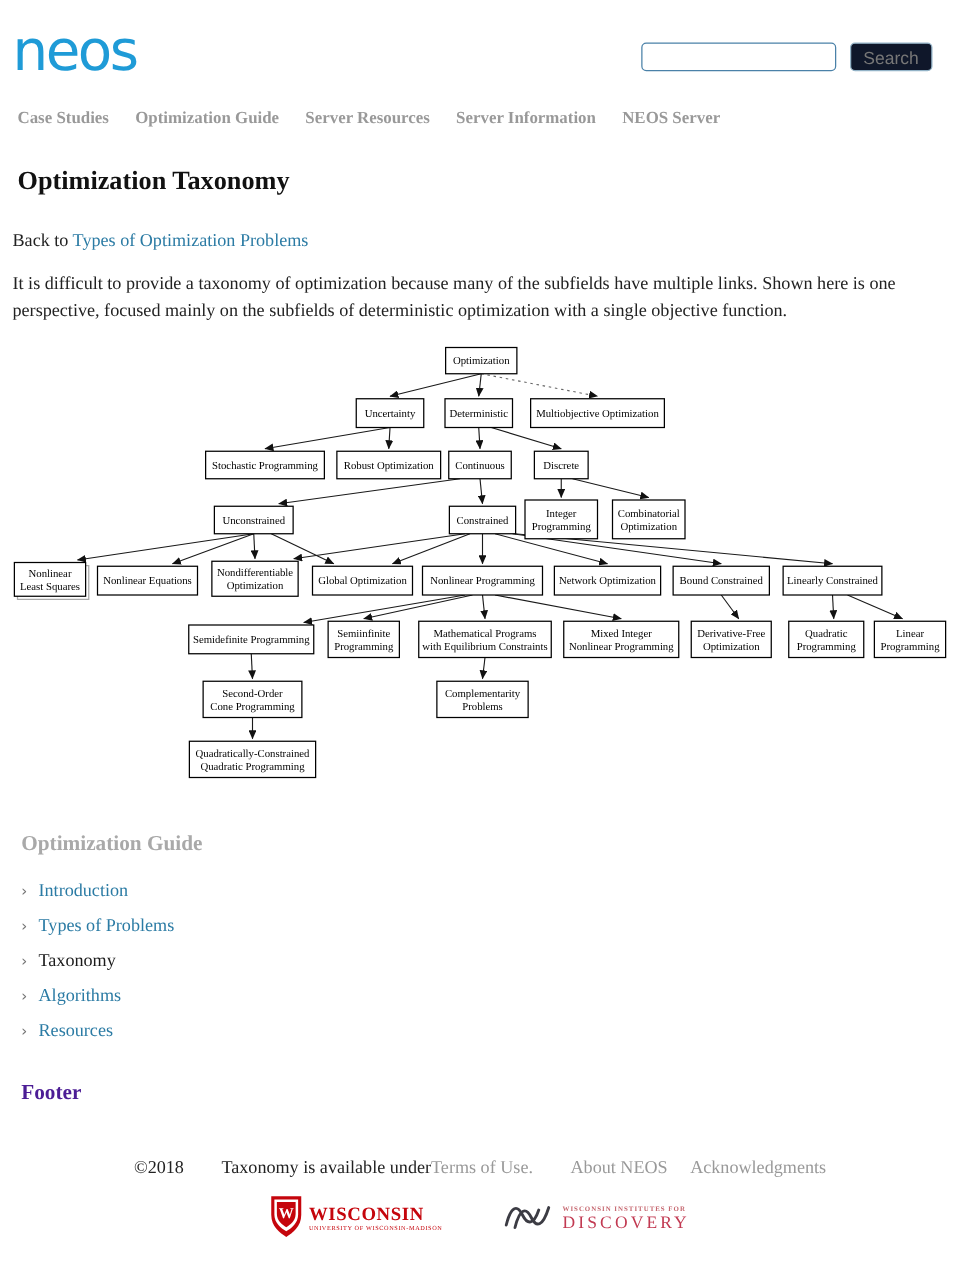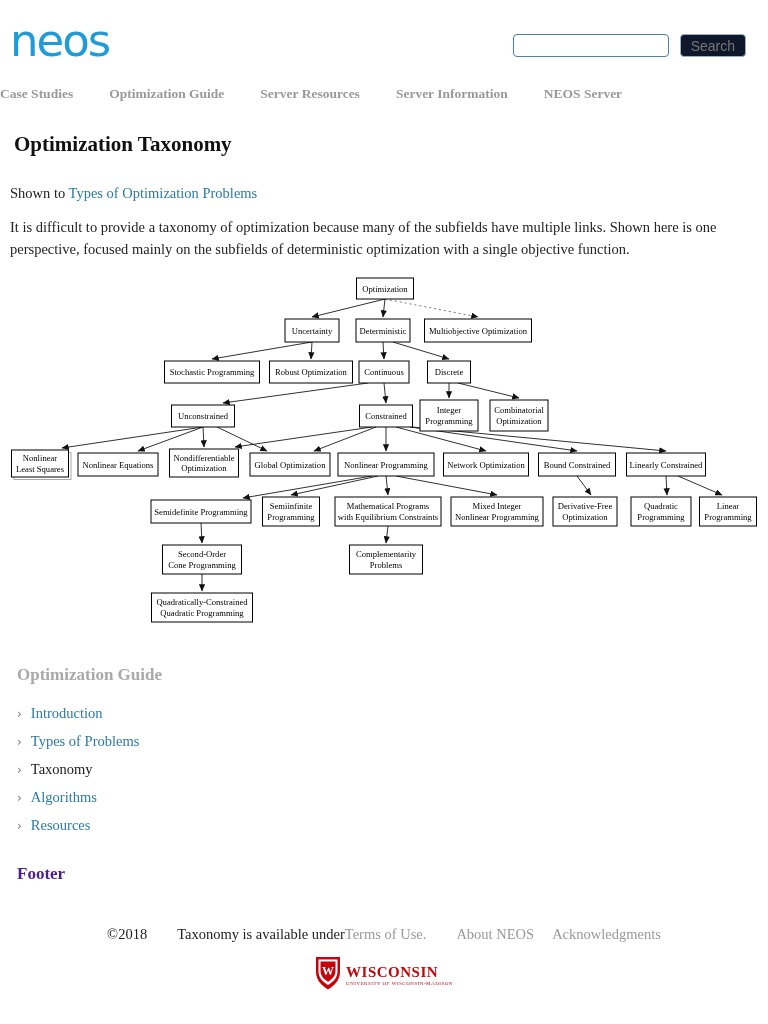--- a/index.html
+++ b/index.html
@@ -18,21 +18,21 @@
   .search-area { position:absolute; right:22px; top:34px; display:flex; gap:11px; align-items:center; }
   .search-input {
     width:156px; height:23px; border:1px solid #4a81a8; border-radius:4px;
     font-family:"Liberation Sans", sans-serif; font-size:13px; padding:0 6px; outline:none;
   }
   .search-btn {
     height:23px; padding:0 10px; background:#0f172a; border:1px solid #93b3c7; border-radius:4px;
     font-family:"Liberation Sans", sans-serif; font-size:14px; color:#777; cursor:pointer;
   }
   
-  .nav { display:flex; gap:36px; margin-top:6px; }
+  .nav { display:flex; gap:21px; padding-left:14px; margin-top:6px; }
   .nav-item { color:#999; font-weight:bold; font-size:13.5px; text-decoration:none; cursor:pointer; }
   
   .page-title { margin:30px 0 0 14px; font-size:21px; font-weight:bold; color:#111; }
   .backto { margin:28px 0 0 10px; font-size:14.5px; }
   .backto a { color:#2b7ba4; text-decoration:none; cursor:pointer; }
   .intro { margin:15px 10px 0 10px; font-size:14.5px; line-height:21.5px; color:#222; width:742px; }
   
   #taxonomy-svg { display:block; margin-top:13px; }
   .edge { stroke:#1a1a1a; stroke-width:0.9; }
   .edge.dashed { stroke:#666; stroke-dasharray:2 3; }
@@ -78,21 +78,21 @@
   <a class="nav-item">Case Studies</a>
   <a class="nav-item">Optimization Guide</a>
   <a class="nav-item">Server Resources</a>
   <a class="nav-item">Server Information</a>
   <a class="nav-item">NEOS Server</a>
 </div>
 
 <h1 class="page-title">Optimization Taxonomy</h1>
 
 <div class="backto">
-  <span>Shown to </span><a>Types of Optimization Problems</a>
+  <span>Back to </span><a>Types of Optimization Problems</a>
 </div>
 
 <p class="intro">It is difficult to provide a taxonomy of optimization because many of the subfields have multiple links. Shown here is one perspective, focused mainly on the subfields of deterministic optimization with a single objective function.</p>
 
 <svg id="taxonomy-svg" width="768" height="354" viewBox="0 0 768 354">
   <defs>
     <marker id="arrowhead" markerWidth="9" markerHeight="7" refX="7.5" refY="3.5" orient="auto">
       <path d="M0,0 L8,3.5 L0,7 Z" fill="#111"></path>
     </marker>
   </defs>
@@ -310,13 +310,25 @@
         <path d="M3.5,3.5 h19 v12 c0,7 -5.5,11 -9.5,13.5 C9,26.5 3.5,22.5 3.5,15.5 Z" fill="#fff"></path>
         <path d="M5.5,5.5 h15 v9.5 c0,5.5 -4.3,8.8 -7.5,10.8 C9.8,23.8 5.5,20.5 5.5,15 Z" fill="#c5050c"></path>
         <text x="13" y="18.5" text-anchor="middle" font-size="12" fill="#fff" font-weight="bold" font-family="Liberation Serif, serif">W</text>
       </svg>
     </span>
     <span>
       <div class="uw-name">WISCONSIN</div>
       <div class="uw-sub">UNIVERSITY OF WISCONSIN-MADISON</div>
     </span>
   </div>
+  <div class="wid-logo">
+    <span>
+      <svg width="42" height="28" viewBox="0 0 42 28">
+        <path d="M3,21 C7,5 12,5 16,13 C20,21 25,21 29,9" fill="none" stroke="#3c3c44" stroke-width="2.3" stroke-linecap="round"></path>
+        <path d="M10,23 C14,7 19,7 23,15 C27,23 32,23 37,7" fill="none" stroke="#3c3c44" stroke-width="2.3" stroke-linecap="round"></path>
+      </svg>
+    </span>
+    <span>
+      <div class="wid-top">WISCONSIN INSTITUTES FOR</div>
+      <div class="wid-name">DISCOVERY</div>
+    </span>
+  </div>
 </div>
 
 </body></html>

